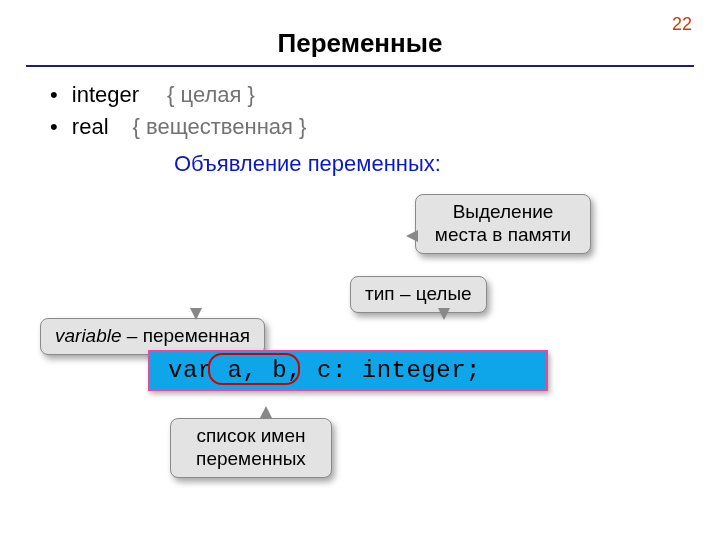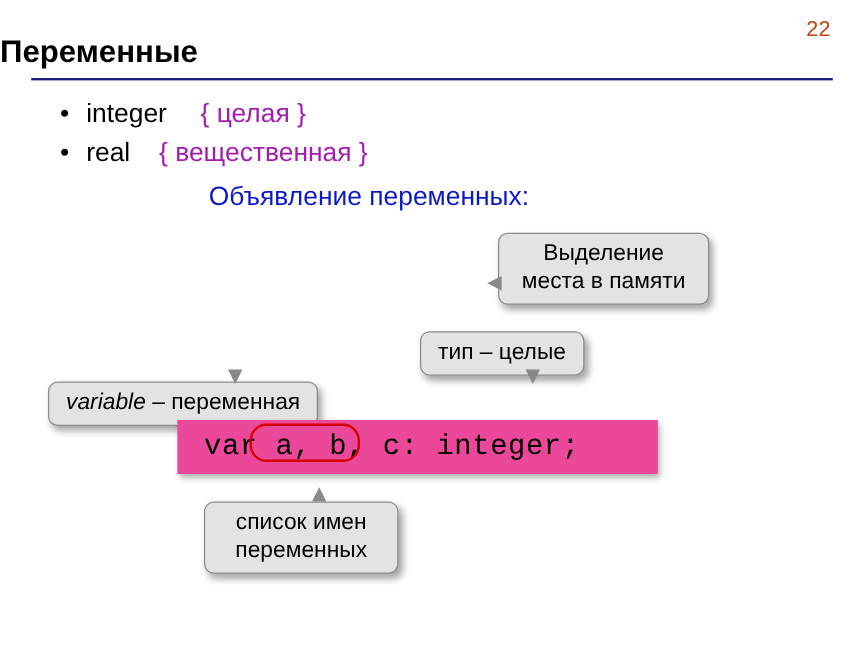--- a/index.html
+++ b/index.html
@@ -12,20 +12,21 @@
     overflow: hidden;
   }
   .page-number {
     position: absolute;
     top: 14px;
     right: 28px;
     font-size: 18px;
     color: #c2410c;
   }
   .title {
+    text-align: center;
     font-size: 26px;
     color: #000;
     padding-top: 28px;
     padding-bottom: 6px;
   }
   .title-rule {
     margin: 0 26px;
     border: none;
     border-top: 2px solid #1b1f7a;
   }
@@ -43,21 +44,21 @@
   }
   .types-list li {
     font-size: 22px;
     color: #000;
     line-height: 1.45;
   }
   .types-list li::before {
     content: "•";
     margin-right: 8px;
   }
-  .comment { color: #a21caf; }
+  .comment { color: #737373; }
   .gap-int { display: inline-block; width: 28px; }
   .gap-real { display: inline-block; width: 24px; }
 
   .declare-heading {
     color: #0a18c5;
     font-size: 22px;
     margin-top: 8px;
     margin-left: 148px;
   }
 
@@ -113,22 +114,22 @@
     border-left: 6px solid transparent;
     border-right: 6px solid transparent;
     border-bottom: 12px solid #888;
   }
 
   .codebox {
     position: absolute;
     top: 350px;
     left: 148px;
     width: 400px;
-    background: #ec4899;
-    border: 4px solid #ec4899;
+    background: #0ea5e9;
+    border: 2px solid #ec4899;
     box-shadow: 2px 3px 5px rgba(0,0,0,0.3);
     padding: 5px 18px;
     font-family: "Courier New", Courier, monospace;
     font-size: 24px;
     color: #000;
     letter-spacing: 0.5px;
   }
 
   .red-oval {
     position: absolute;

